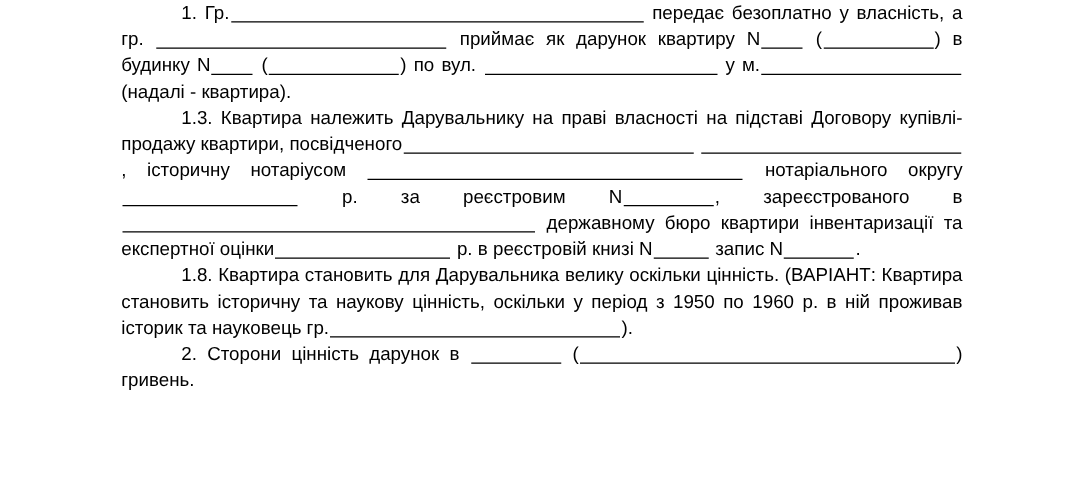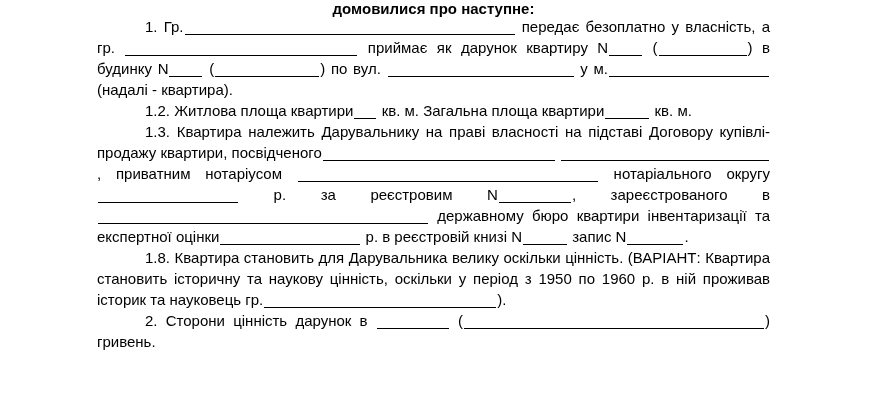--- a/index.html
+++ b/index.html
@@ -69,49 +69,42 @@
   .bl.w15 { width: 300px; }
   .bl.w16 { width: 330px; }
   .bl.ital-bl { vertical-align: -3px; }
   .nowrap { white-space: nowrap; }
 </style>
 </head>
 <body>
 
 <div class="page">
 
-  <div class="doc-heading">домовилися про наступне:</div>
 
   <p class="para indent">
     <span>1.</span>
     <span>Гр.</span><span class="bl w16"></span>
     <span>передає безоплатно у власність, а гр.</span>
     <span class="bl w13"></span>
     <span>приймає як дарунок квартиру N</span><span class="bl w2"></span>
     <span class="nowrap"><span>(</span><span class="bl w6"></span><span>) в</span></span>
     <span>будинку N</span><span class="bl w2"></span>
     <span class="nowrap"><span>(</span><span class="bl w7"></span><span>) по вул.</span></span>
     <span class="bl w11"></span>
     <span>у м.</span><span class="bl w10"></span>
     <span>(надалі - квартира).</span>
   </p>
 
 
-  <p class="para indent">
-    <span>1.2.</span>
-    <span>Житлова площа квартири</span><span class="bl w1"></span>
-    <span>кв. м. Загальна площа квартири</span><span class="bl w3"></span>
-    <span>кв. м.</span>
-  </p>
 
   <p class="para indent">
     <span>1.3.</span>
     <span>Квартира належить Дарувальнику на праві власності на підставі Договору</span>
     <span>купівлі-продажу квартири, посвідченого</span><span class="bl w13"></span>
-    <span class="bl w12"></span><span>, приватним нотаріусом</span>
+    <span class="bl w12"></span><span>, історичну нотаріусом</span>
     <span class="bl w15"></span>
     <span>нотаріального округу</span><span class="bl w9"></span>
     <span>р. за реєстровим N</span><span class="bl w5"></span><span>, зареєстрованого в</span>
     <span class="bl w16"></span>
     <span>державному бюро квартири інвентаризації та</span>
     <span>експертної оцінки</span><span class="bl w9"></span>
     <span>р. в реєстровій книзі N</span><span class="bl w3"></span>
     <span>запис N</span><span class="bl w4"></span><span>.</span>
   </p>
 

